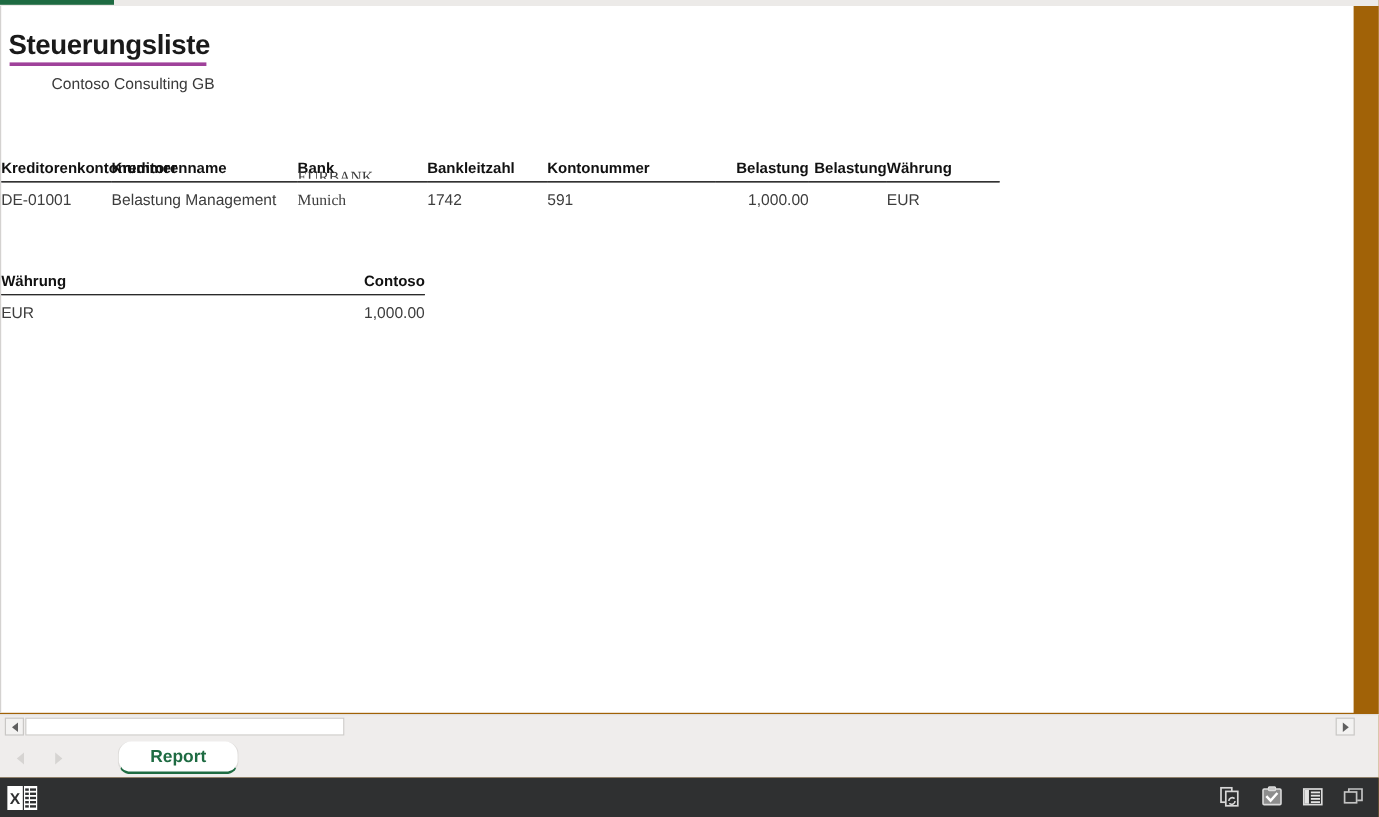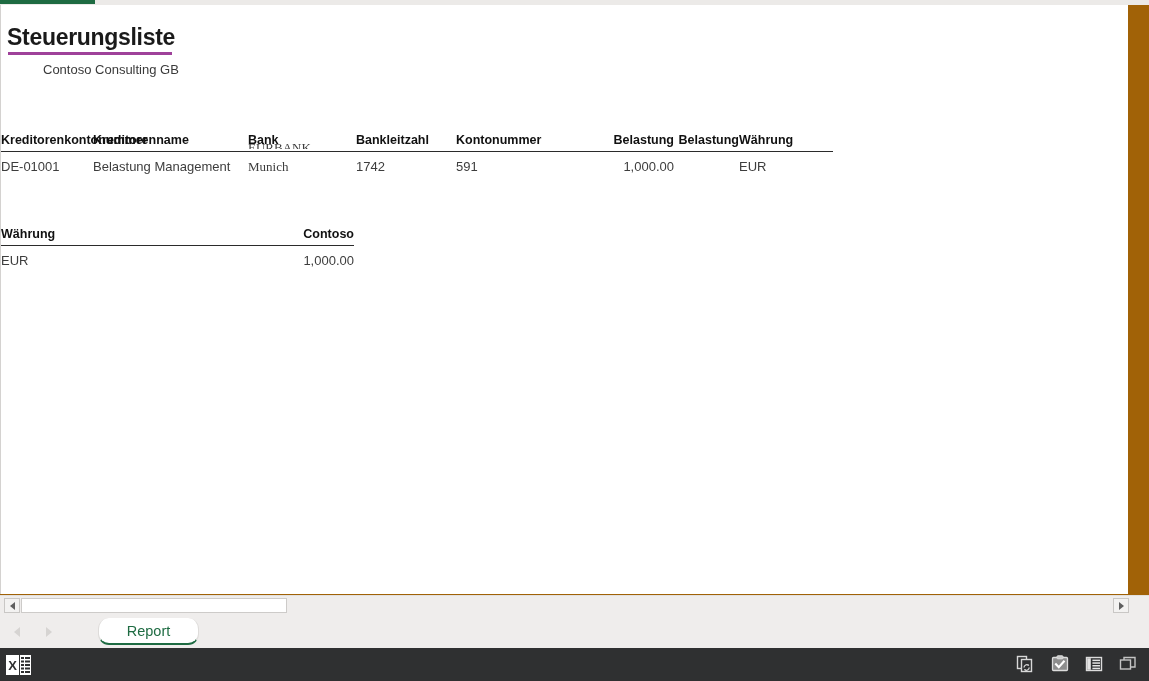--- a/index.html
+++ b/index.html
@@ -275,21 +275,21 @@
     height: 27px;
     background: #ffffff;
     border-left: 1px solid #dedcda;
     border-right: 1px solid #dedcda;
     border-bottom: 2px solid #1e6b42;
     box-sizing: border-box;
     display: flex;
     align-items: center;
     justify-content: center;
     font-size: 14.5px;
-    font-weight: normal;
+    font-weight: bold;
     color: #1e6b42;
     border-radius: 11px;
   }
 
   
   #statusbar {
     position: absolute;
     left: 0;
     top: 648px;
     width: 1149px;

